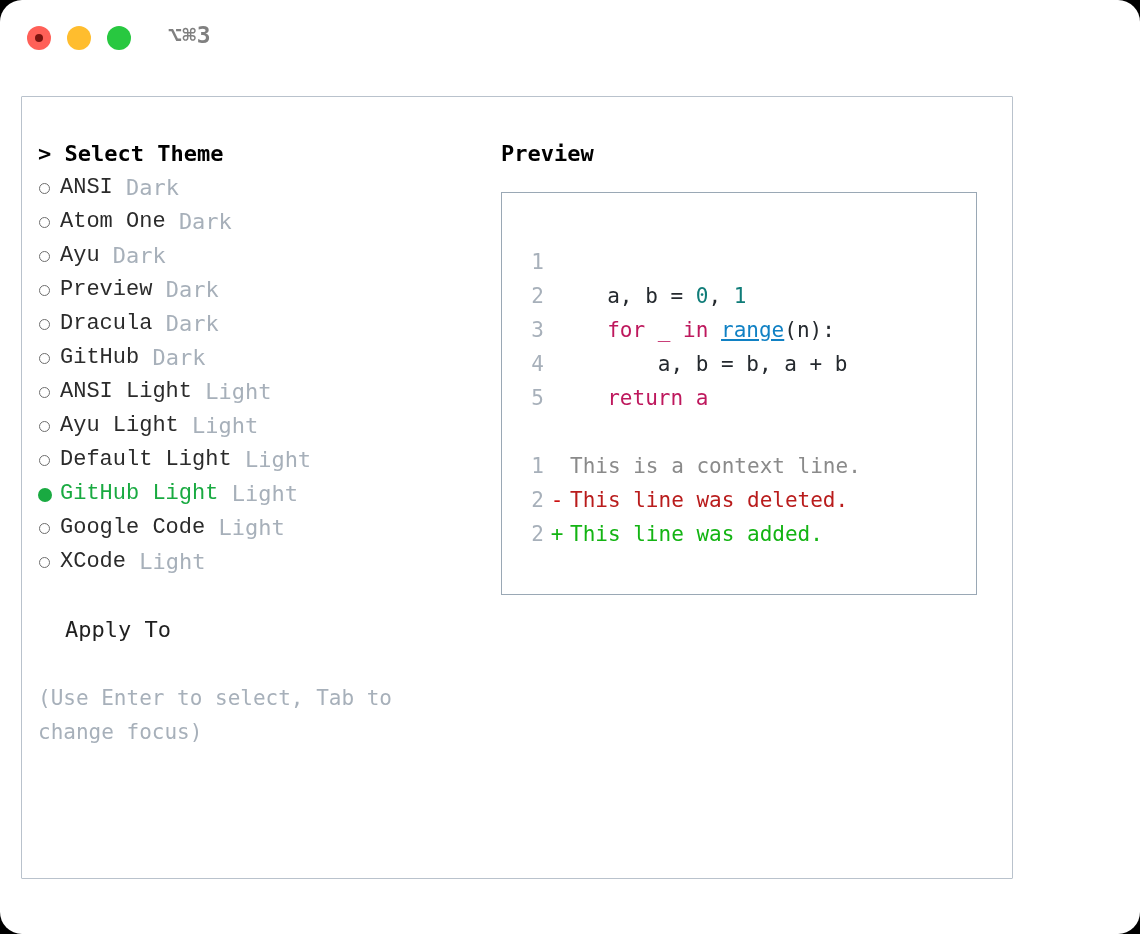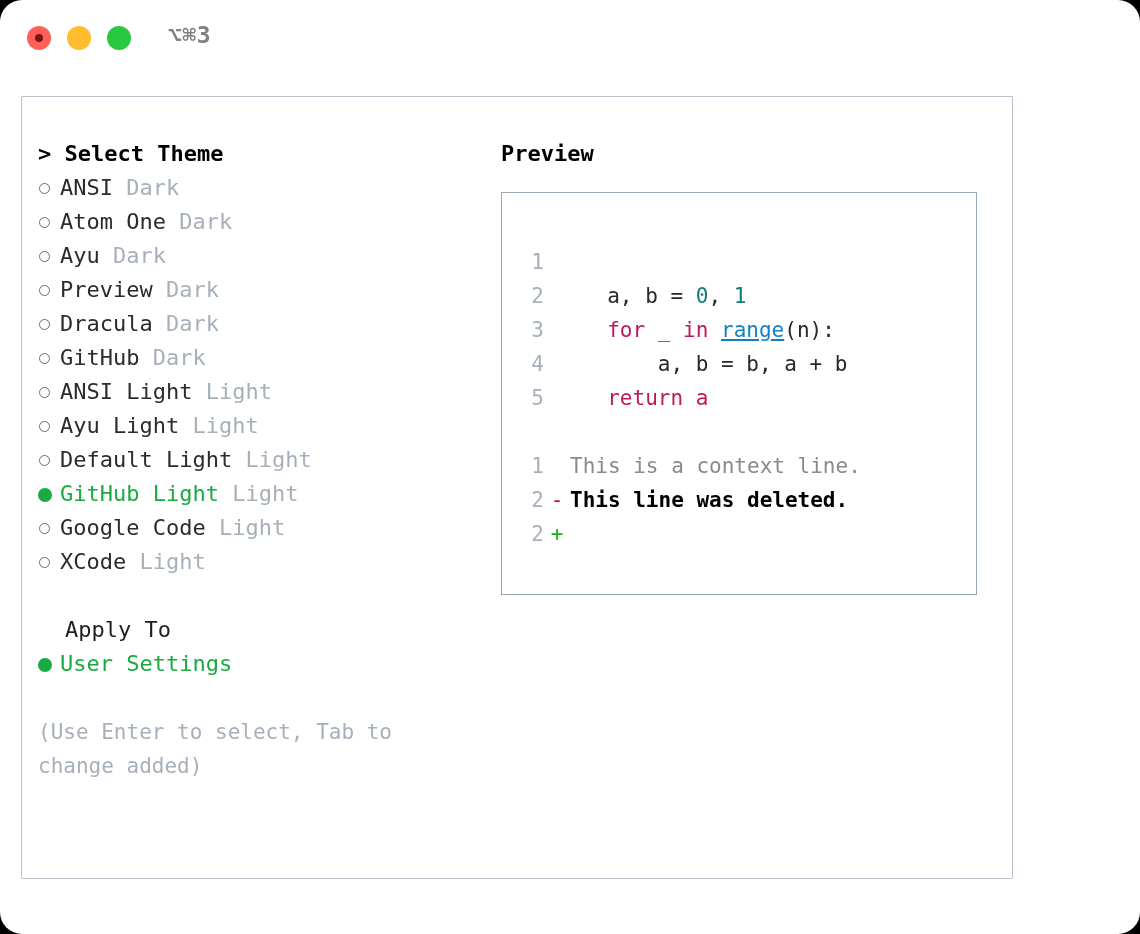--- a/index.html
+++ b/index.html
@@ -112,21 +112,21 @@
     border-radius: 50%;
     box-sizing: border-box;
   }
   .bullet .fill {
     position: absolute;
     left: 0px; top: 11px;
     width: 14px; height: 14px;
     border-radius: 50%;
     background: #19aa41;
   }
-  .opt-name   { color: #2b2b2b; }
+  .opt-name   { color: #2b2b2b; font-family: Liberation Mono, monospace; }
   .opt-name.selected { color: #19aa41; }
   .opt-kind   { color: #a7b0ba; }
 
   .gap-row { height: 34px; }
 
   .apply-head {
     font-size: 22px;
     color: #1f1f1f;
     height: 34px;
     line-height: 34px;
@@ -189,21 +189,21 @@
   .tok-def   { color: #24292e; }
   .tok-fn    { color: #a31515; font-weight: bold; }
   .tok-punct { color: #24292e; }
   .tok-num   { color: #0f7c78; }
   .tok-kw    { color: #be185d; }
   .tok-builtin { color: #1081c4; text-decoration: underline; }
   .tok-var   { color: #24292e; }
 
   .diff-gap { height: 34px; }
   .diff-ctx { color: #8a8a8a; }
-  .diff-del { color: #000000; font-weight: bold; }
+  .diff-del { color: #b91c1c; }
   .diff-add { color: #13b413; }
   .marker-del { color: #cc1111; }
   .marker-add { color: #13b413; }
 </style>
 </head>
 <body>
 
 <div class="window">
 
   <div class="titlebar">
@@ -229,39 +229,38 @@
           <div class="opt-row"><span class="bullet"><span class="ring"></span></span><span class="opt-name">Default Light</span><span> </span><span class="opt-kind">Light</span></div>
           <div class="opt-row"><span class="bullet"><span class="fill"></span></span><span class="opt-name selected">GitHub Light</span><span> </span><span class="opt-kind">Light</span></div>
           <div class="opt-row"><span class="bullet"><span class="ring"></span></span><span class="opt-name">Google Code</span><span> </span><span class="opt-kind">Light</span></div>
           <div class="opt-row"><span class="bullet"><span class="ring"></span></span><span class="opt-name">XCode</span><span> </span><span class="opt-kind">Light</span></div>
         </div>
 
       <div class="gap-row"></div>
 
       <div class="apply-head">Apply To</div>
       <div id="apply-list">
-          <div class="opt-row"><span class="bullet"><span class="fill"></span></span><span class="opt-name selected">User Settings</span></div>
         </div>
 
-      <div class="hint">(Use Enter to select, Tab to change added)</div>
+      <div class="hint">(Use Enter to select, Tab to change focus)</div>
     </div>
 
     <div class="right-col">
       <div class="preview-title">Preview</div>
       <div class="preview-box">
         <div id="code-block">
             <div class="code-line"><span class="lnum">1</span><span> </span></div>
             <div class="code-line"><span class="lnum">2</span><span> </span><span><span class="tok-var">    a, b = </span><span class="tok-num">0</span><span class="tok-punct">, </span><span class="tok-num">1</span></span></div>
             <div class="code-line"><span class="lnum">3</span><span> </span><span><span class="tok-kw">    for _ in </span><span class="tok-builtin">range</span><span class="tok-punct">(n):</span></span></div>
             <div class="code-line"><span class="lnum">4</span><span> </span><span><span class="tok-var">        a, b = b, a + b</span></span></div>
             <div class="code-line"><span class="lnum">5</span><span> </span><span><span class="tok-kw">    return a</span></span></div>
           </div>
         <div class="diff-gap"></div>
         <div id="diff-block">
             <div class="code-line"><span class="lnum">1</span><span class="marker"> </span><span class="diff-ctx">This is a context line.</span></div>
             <div class="code-line"><span class="lnum">2</span><span class="marker marker-del">-</span><span class="diff-del">This line was deleted.</span></div>
-            <div class="code-line"><span class="lnum">2</span><span class="marker marker-add">+</span></div>
+            <div class="code-line"><span class="lnum">2</span><span class="marker marker-add">+</span><span class="diff-add">This line was added.</span></div>
           </div>
       </div>
     </div>
 
   </div>
 </div>
 
 </body></html>

